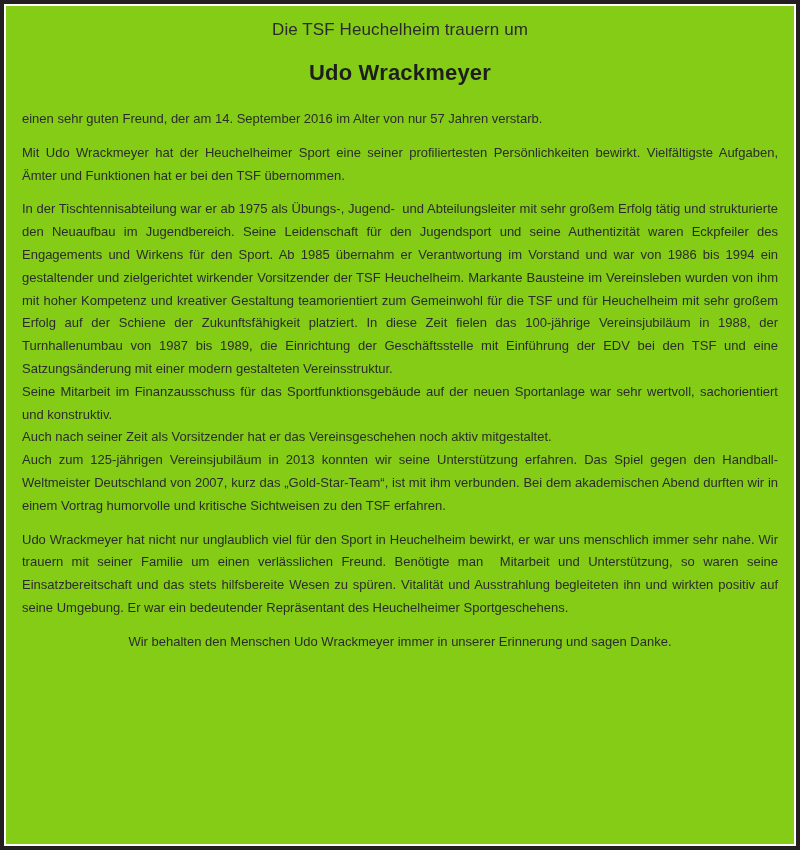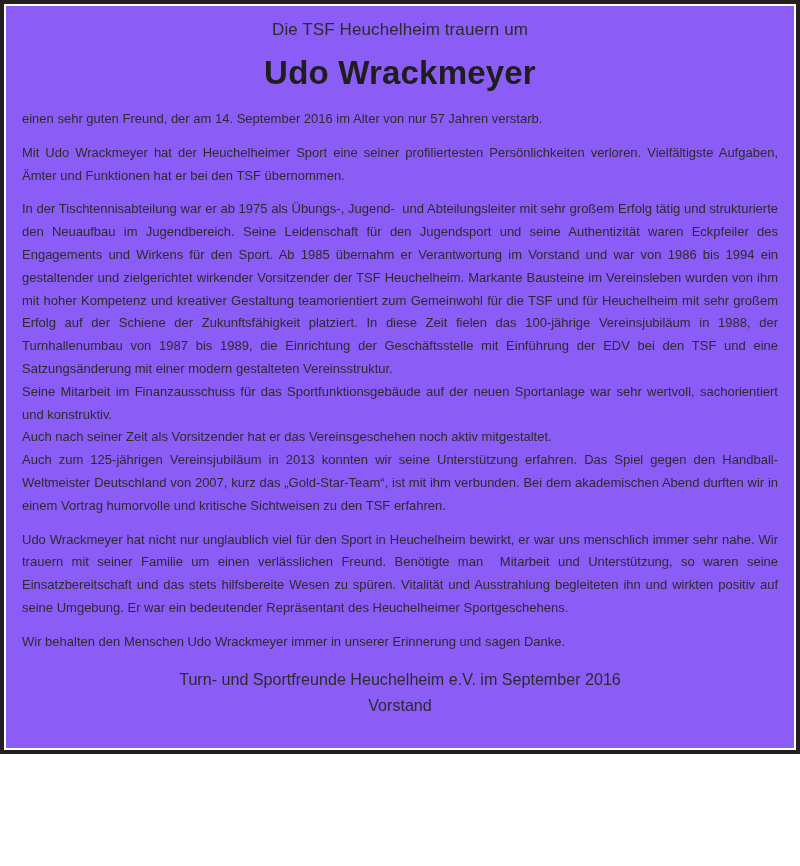--- a/index.html
+++ b/index.html
@@ -11,23 +11,23 @@
 
   body {
     font-family: "Liberation Sans", "DejaVu Sans", sans-serif;
     -webkit-font-smoothing: antialiased;
   }
 
   
   .obituary-page {
     position: relative;
     width: 800px;
-    height: 754px;
+    height: 850px;
     box-sizing: border-box;
-    background: #8b5cf6;
+    background: #84cc16;
     overflow: hidden;
   }
 
   
   .page-border {
     position: absolute;
     inset: 0;
     border: 4px solid #231f20;
     box-sizing: border-box;
     pointer-events: none;
@@ -57,21 +57,21 @@
     font-size: 17px;
     line-height: 24px;
     color: #2b2b2b;
     font-weight: 500;
     letter-spacing: 0.1px;
     margin: 6px 0 0 0;
   }
 
   .deceased-name {
     text-align: center;
-    font-size: 33px;
+    font-size: 22px;
     line-height: 34px;
     font-weight: 700;
     color: #1e1e1e;
     letter-spacing: 0.2px;
     margin: 14px 0 0 0;
   }
 
   
   .body-text {
     margin-top: 18px;
@@ -92,21 +92,21 @@
     margin-bottom: 0;
   }
 
   
   .notice-paragraph.tight {
     margin-bottom: 0;
   }
 
   
   .notice-paragraph.ragged {
-    text-align: left;
+    text-align: center;
   }
 
   
   .signature-block {
     margin-top: 12px;
   }
 
   .signature-line {
     text-align: center;
     font-size: 16.1px;
@@ -125,35 +125,31 @@
   <div class="notice-body">
 
     <div class="mourning-line">Die TSF Heuchelheim trauern um</div>
 
     <h1 class="deceased-name">Udo Wrackmeyer</h1>
 
     <div class="body-text">
 
       <p class="notice-paragraph">einen sehr guten Freund, der am 14. September 2016 im Alter von nur 57 Jahren verstarb.</p>
 
-      <p class="notice-paragraph">Mit Udo Wrackmeyer hat der Heuchelheimer Sport eine seiner profiliertesten Persönlichkeiten verloren. Vielfältigste Aufgaben, Ämter und Funktionen hat er bei den TSF übernommen.</p>
+      <p class="notice-paragraph">Mit Udo Wrackmeyer hat der Heuchelheimer Sport eine seiner profiliertesten Persönlichkeiten bewirkt. Vielfältigste Aufgaben, Ämter und Funktionen hat er bei den TSF übernommen.</p>
 
       <p class="notice-paragraph tight">In der Tischtennisabteilung war er ab 1975 als Übungs-, Jugend-  und Abteilungsleiter mit sehr großem Erfolg tätig und strukturierte den Neuaufbau im Jugendbereich. Seine Leidenschaft für den Jugendsport und seine Authentizität waren Eckpfeiler des Engagements und Wirkens für den Sport. Ab 1985 übernahm er Verantwortung im Vorstand und war von 1986 bis 1994 ein gestaltender und zielgerichtet wirkender Vorsitzender der TSF Heuchelheim. Markante Bausteine im Vereinsleben wurden von ihm mit hoher Kompetenz und kreativer Gestaltung teamorientiert zum Gemeinwohl für die TSF und für Heuchelheim mit sehr großem Erfolg auf der Schiene der Zukunftsfähigkeit platziert. In diese Zeit fielen das 100-jährige Vereinsjubiläum in 1988, der Turnhallenumbau von 1987 bis 1989, die Einrichtung der Geschäftsstelle mit Einführung der EDV bei den TSF und eine Satzungsänderung mit einer modern gestalteten Vereinsstruktur.</p>
 
       <p class="notice-paragraph tight">Seine Mitarbeit im Finanzausschuss für das Sportfunktionsgebäude auf der neuen Sportanlage war sehr wertvoll, sachorientiert und konstruktiv.</p>
 
       <p class="notice-paragraph tight">Auch nach seiner Zeit als Vorsitzender hat er das Vereinsgeschehen noch aktiv mitgestaltet.</p>
 
       <p class="notice-paragraph">Auch zum 125-jährigen Vereinsjubiläum in 2013 konnten wir seine Unterstützung erfahren. Das Spiel gegen den Handball-Weltmeister Deutschland von 2007, kurz das „Gold-Star-Team“, ist mit ihm verbunden. Bei dem akademischen Abend durften wir in einem Vortrag humorvolle und kritische Sichtweisen zu den TSF erfahren.</p>
 
       <p class="notice-paragraph">Udo Wrackmeyer hat nicht nur unglaublich viel für den Sport in Heuchelheim bewirkt, er war uns menschlich immer sehr nahe. Wir trauern mit seiner Familie um einen verlässlichen Freund. Benötigte man  Mitarbeit und Unterstützung, so waren seine Einsatzbereitschaft und das stets hilfsbereite Wesen zu spüren. Vitalität und Ausstrahlung begleiteten ihn und wirkten positiv auf seine Umgebung. Er war ein bedeutender Repräsentant des Heuchelheimer Sportgeschehens.</p>
 
       <p class="notice-paragraph ragged">Wir behalten den Menschen Udo Wrackmeyer immer in unserer Erinnerung und sagen Danke.</p>
 
     </div>
 
-    <div class="signature-block">
-      <div class="signature-line">Turn- und Sportfreunde Heuchelheim e.V. im September 2016</div>
-      <div class="signature-line">Vorstand</div>
-    </div>
 
   </div>
 </div>
 
 </body></html>

